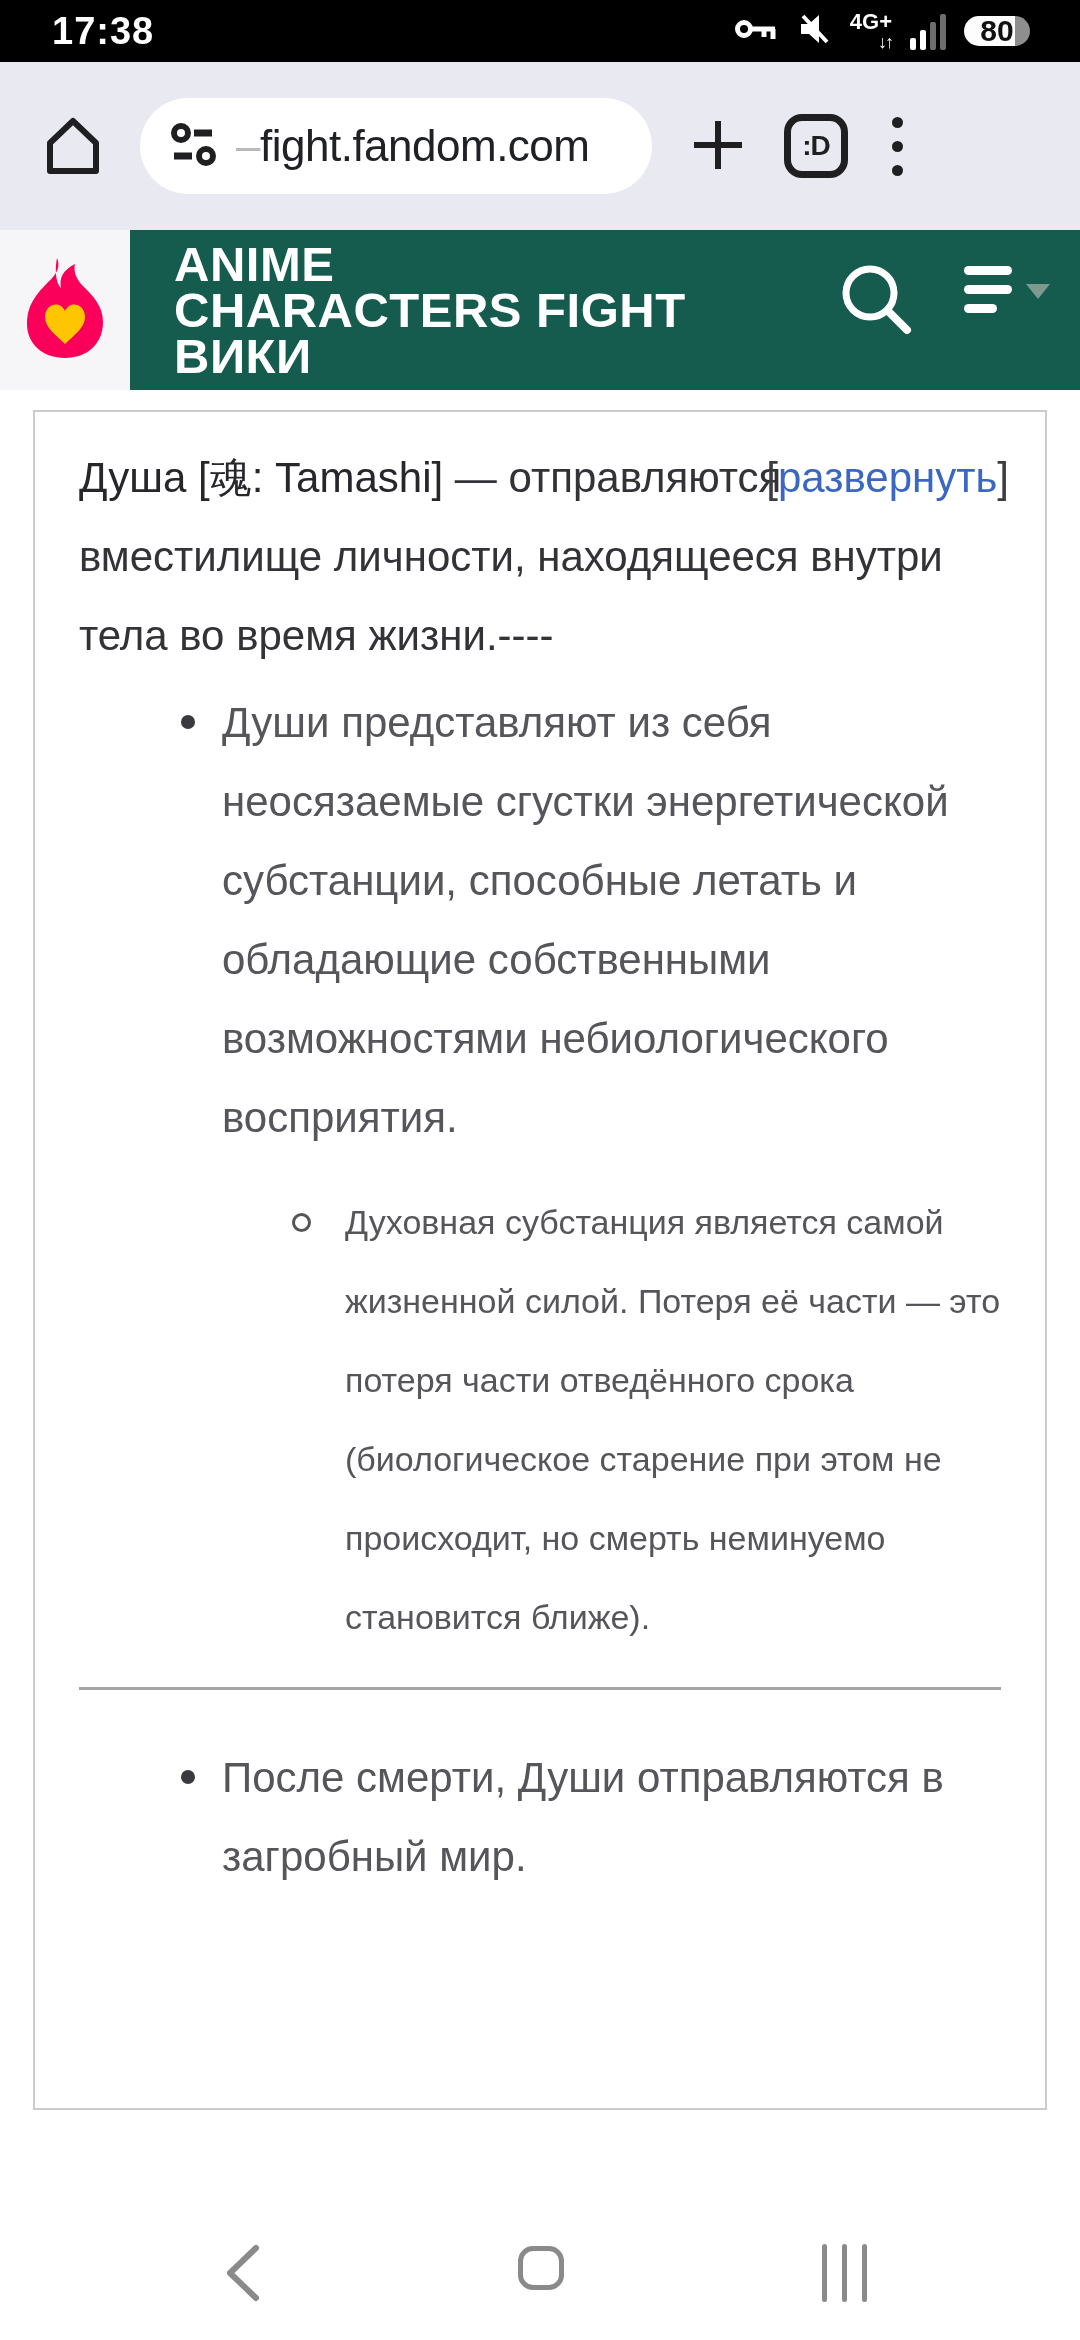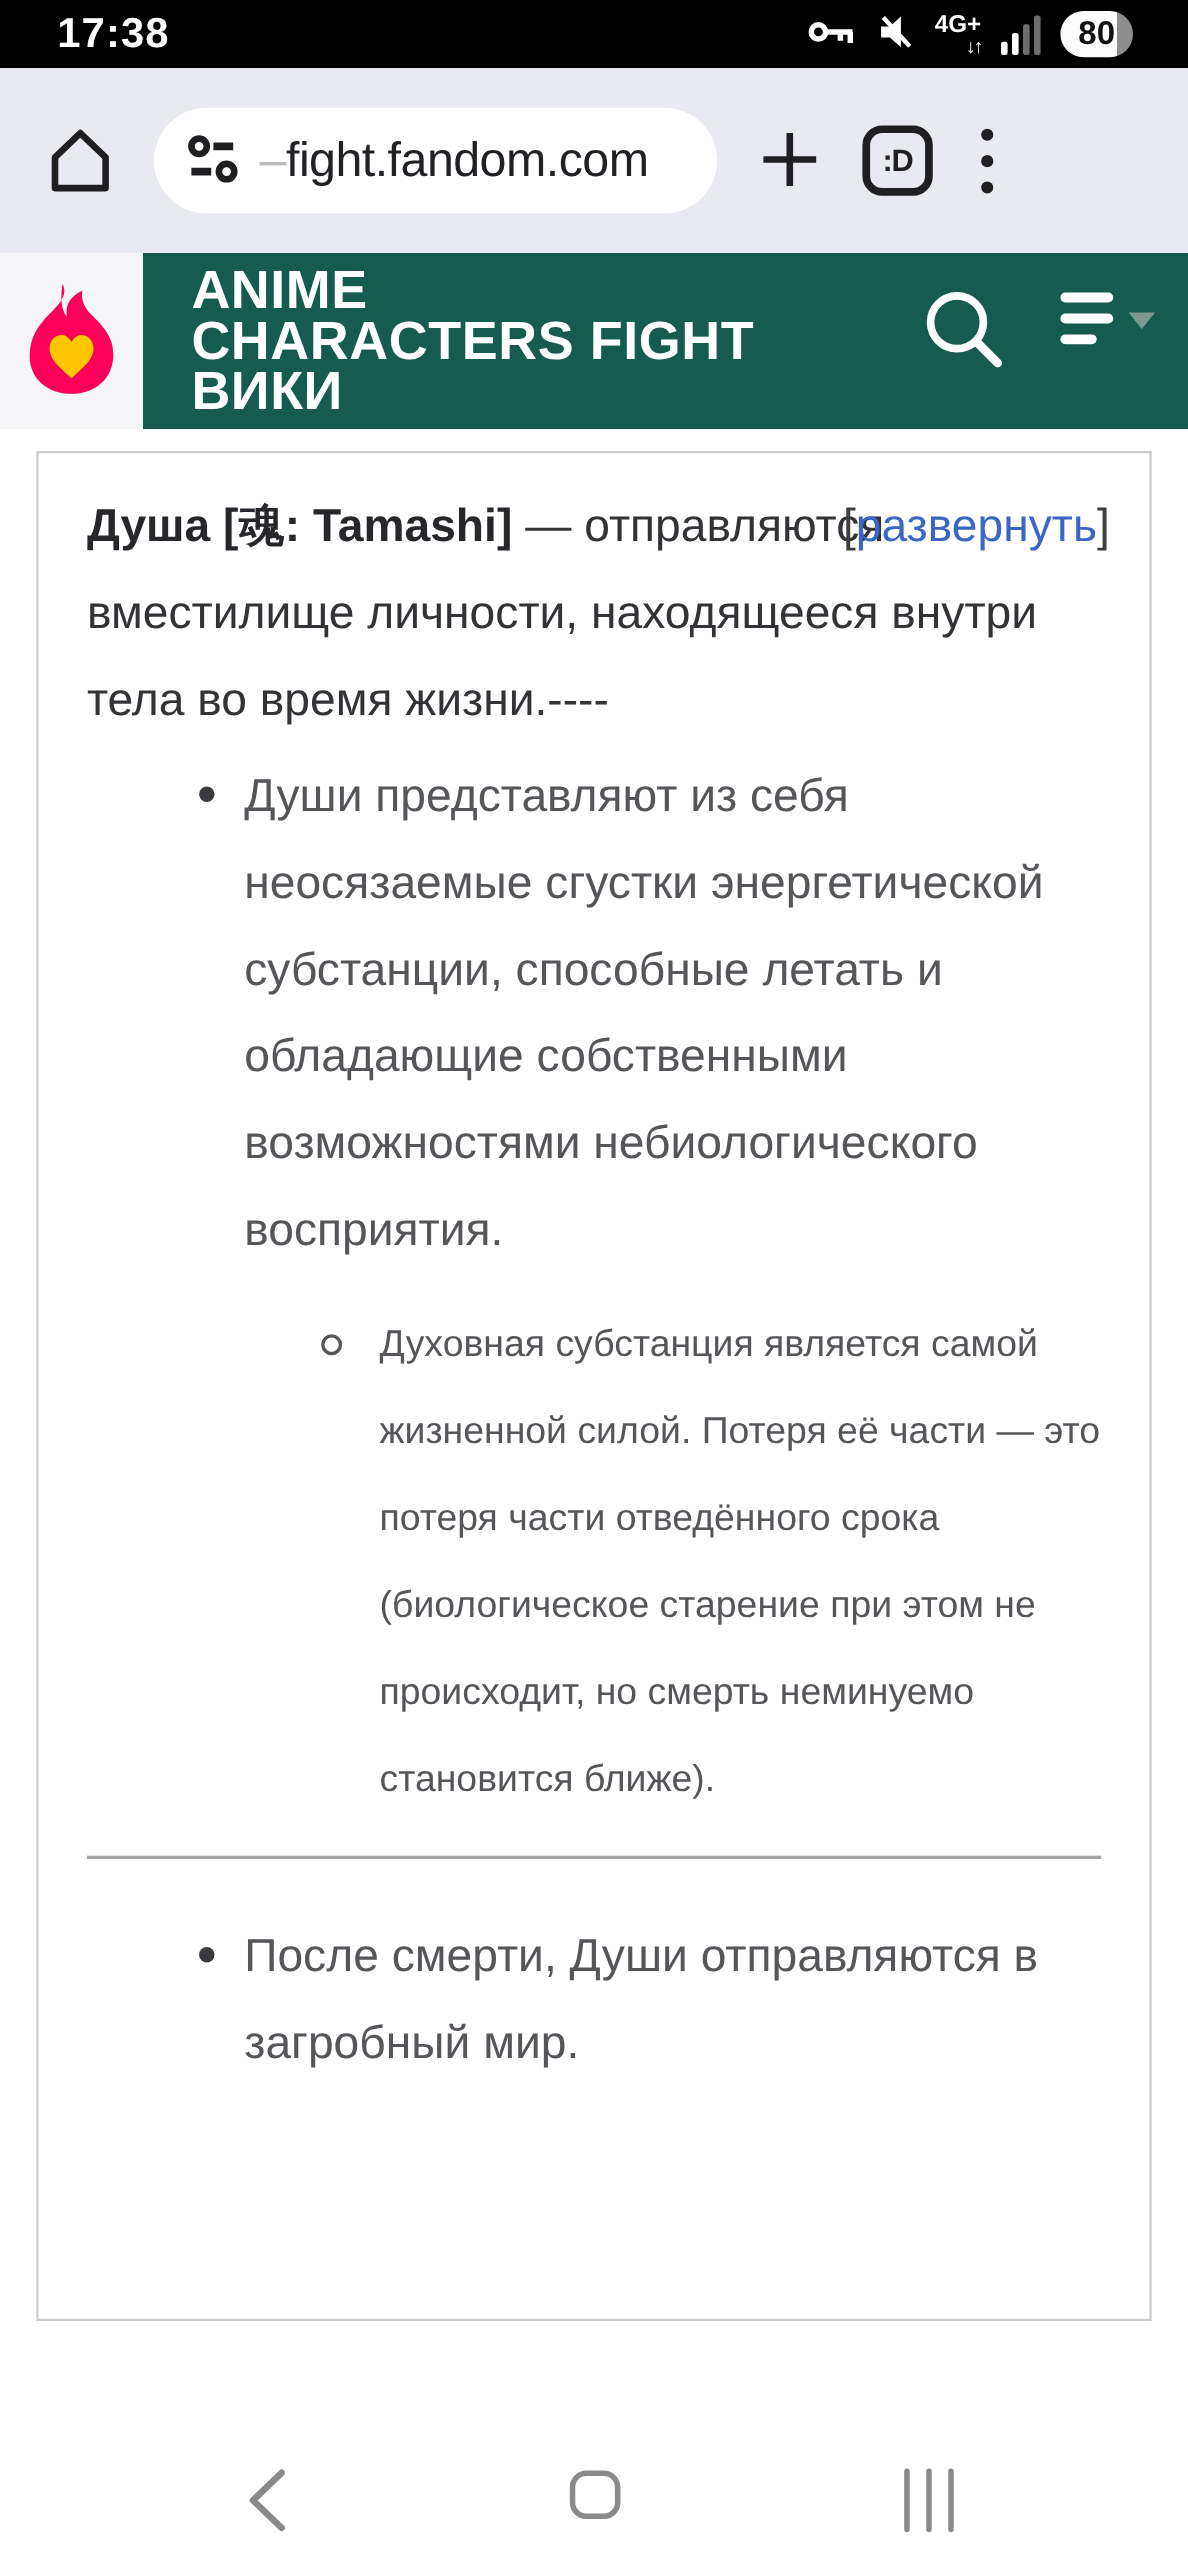--- a/index.html
+++ b/index.html
@@ -11,21 +11,21 @@
                 justify-content:space-between; padding:0 50px 0 52px; color:#fff; }
   .status-time { font-size:38px; font-weight:600; letter-spacing:1px; }
   .status-right { display:flex; align-items:center; gap:18px; }
   .net-stack { display:flex; flex-direction:column; align-items:flex-end; line-height:1; }
   .net-type { font-size:22px; font-weight:700; }
   .net-arrows { font-size:18px; letter-spacing:-2px; }
   .sig-bars { display:flex; align-items:flex-end; gap:4px; height:38px; }
   .sig-bars i { display:block; width:6px; border-radius:2px; }
   .sig-bars .b1{height:12px;background:#fff;} .sig-bars .b2{height:20px;background:#fff;}
   .sig-bars .b3{height:28px;background:#6e6e6e;} .sig-bars .b4{height:36px;background:#6e6e6e;}
-  .battery-pill { width:66px; height:42px; border-radius:21px; color:#111;
+  .battery-pill { width:66px; height:30px; border-radius:21px; color:#111;
                   background:linear-gradient(to right,#fdfdfd 0 78%,#8e8e8e 78% 100%);
                   display:flex; align-items:center; justify-content:center;
                   font-size:30px; font-weight:700; }
 
   
   .browser-bar { height:168px; background:#E9E9F2; display:flex; align-items:center;
                  padding:0 44px 0 40px; gap:34px; }
   .home-btn svg { display:block; }
   .url-pill { flex:0 0 512px; height:96px; background:#fff; border-radius:48px;
               display:flex; align-items:center; padding:0 28px; gap:16px; overflow:hidden; }
@@ -50,21 +50,21 @@
   .menu-bars i { display:block; height:9px; border-radius:5px; background:#fff; }
   .menu-bars .m1{width:48px;} .menu-bars .m2{width:48px;} .menu-bars .m3{width:33px;}
   .menu-caret { width:0; height:0; border-left:12px solid transparent;
                 border-right:12px solid transparent; border-top:15px solid #7E9A90; margin-top:4px; }
 
   
   .article { height:1820px; overflow:hidden; background:#fff; color:#3C3C40; }
   .intro { margin:28px 30px 0; width:905px; font-size:42px; line-height:79px; color:#3B3B3F; }
   .soul-box { margin:20px 33px 0; border:2px solid #CBCBCE; padding:26px 44px 60px; min-height:1700px; }
   .definition { position:relative; font-size:42px; line-height:79px; color:#333337; }
-  .def-term { font-weight:700; color:#26262B; }
+  .def-term { font-weight:400; color:#26262B; }
   .expand-toggle { position:absolute; right:-8px; top:0; white-space:nowrap; color:#3d3d41; }
   .expand-link { color:#3A66C4; text-decoration:none; }
   ul { list-style:none; }
   .l1 { margin-top:8px; }
   .l1 > li { position:relative; padding-left:143px; font-size:42px; line-height:79px; color:#55555A; }
   .l1 > li::before { content:""; position:absolute; left:102px; top:32px;
                      width:14px; height:14px; border-radius:50%; background:#3a3a3e; }
   .l2 { margin-top:26px; }
   .l2 > li { position:relative; padding-left:123px; font-size:34px; line-height:79px; color:#55555A; }
   .l2 > li::before { content:""; position:absolute; left:70px; top:30px; width:13px; height:13px;

